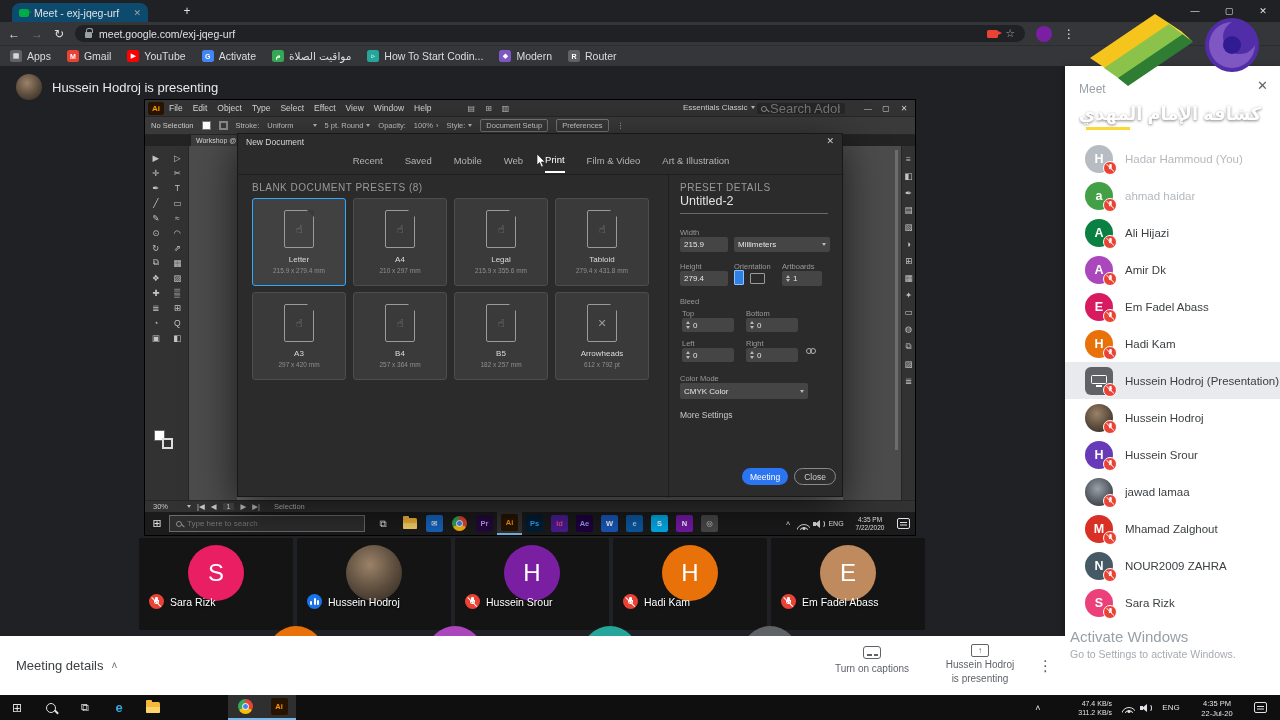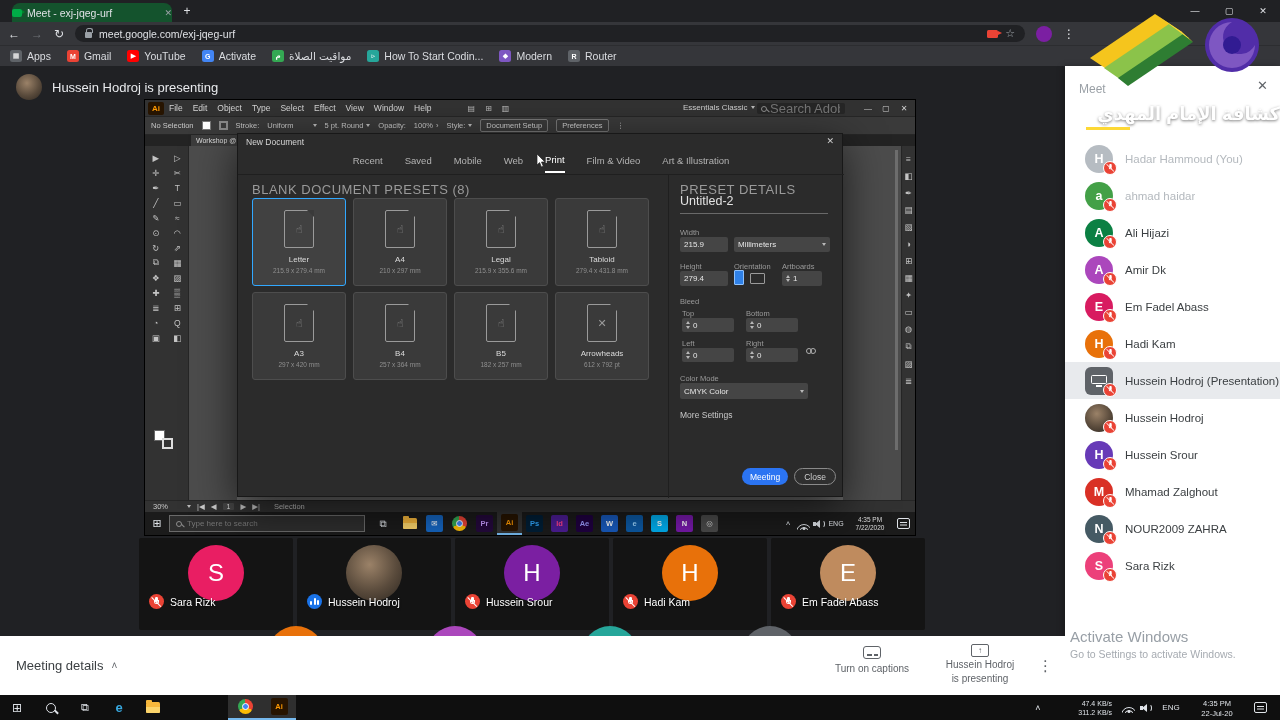--- a/index.html
+++ b/index.html
@@ -4,21 +4,21 @@
 <style>
 *{margin:0;padding:0;box-sizing:border-box;font-family:"Liberation Sans","DejaVu Sans",sans-serif}
 i,b,u,s,em{font-style:normal;font-weight:normal;text-decoration:none;display:block}
 body{width:1280px;height:720px;position:relative;overflow:hidden;background:#202124}
 .ab{position:absolute}
 .fx{display:flex;align-items:center}
 .fc{display:flex;align-items:center;justify-content:center}
 
 
 #tabbar{left:0;top:0;width:1280px;height:22px;background:#202124}
-.tab{position:absolute;left:12px;top:3px;width:160px;height:19px;background:#14532d;border-radius:8px 8px 0 0;display:flex;align-items:center;padding:0 0;gap:5px}
+.tab{position:absolute;left:12px;top:3px;width:136px;height:19px;background:#0c4a6e;border-radius:8px 8px 0 0;display:flex;align-items:center;padding:0 7px;gap:5px}
 .tabttl{font-size:10.5px;color:#dfe1e5;flex:1;white-space:nowrap;overflow:hidden}
 .tic{font-size:9px;color:#9aa0a6}
 .meetfav{width:10px;height:8px;background:#00ac47;border-radius:2px;position:relative;flex:0 0 10px}
 .meetfav::after{content:"";position:absolute;right:-3px;top:1.5px;border-top:2.5px solid transparent;border-bottom:2.5px solid transparent;border-left:3.5px solid #00832d}
 .winbtn{width:34px;height:22px;font-size:9px;color:#dfe1e5}
 #toolbar{left:0;top:22px;width:1280px;height:23px;background:#35363a;display:flex;align-items:center;padding:0 8px;gap:11px}
 .navic{font-size:12px;color:#dfe1e5}
 .navic.dis{color:#6f7378}
 #omni{height:17px;width:950px;background:#202124;border-radius:9px;display:flex;align-items:center;padding:0 10px;gap:7px}
 #omni input{background:transparent;border:none;outline:none;color:#dfe1e5;font-size:10.5px;flex:1}
@@ -72,21 +72,21 @@
 
 
 #dlg{left:92px;top:33px;width:606px;height:364px;background:#2b2b2b;border:1px solid #181818;box-shadow:0 12px 40px rgba(0,0,0,.65);z-index:5}
 #dlgtitle{position:absolute;left:8px;top:3px;font-size:8.5px;color:#d6d6d6}
 #dlgclose{position:absolute;right:8px;top:2px;font-size:9px;color:#cfcfcf}
 #dtabs{position:absolute;left:0;top:12px;width:606px;height:28px;display:flex;align-items:center;justify-content:center;gap:22px}
 .dt{font-size:9.5px;color:#b3b3b3;padding:6px 0}
 .dt.on{color:#fff;border-bottom:2px solid #fff}
 .hline{position:absolute;left:0;top:40px;width:606px;height:1px;background:#1f1f1f}
 .vline{position:absolute;left:430px;top:40px;width:1px;height:324px;background:#1f1f1f}
-.shdr{position:absolute;font-size:13px;color:#9a9a9a;letter-spacing:.5px}
+.shdr{position:absolute;font-size:10px;color:#9a9a9a;letter-spacing:.5px}
 .card{position:absolute;width:94px;height:88px;background:#3a3a3a;border:1px solid #4d4d4d;border-radius:3px}
 .card.sel{border-color:#31a8ff;background:#414141}
 .pg{width:30px;height:38px;border:1px solid #9a9a9a;border-radius:2px;margin:11px auto 0;display:flex;align-items:center;justify-content:center;position:relative;color:#9a9a9a;font-size:11px}
 .pg::after{content:"";position:absolute;top:-1px;right:-1px;border-top:7px solid #3a3a3a;border-left:7px solid transparent}
 .cn{margin-top:7px;text-align:center;font-size:8px;color:#dcdcdc}
 .cd{margin-top:3px;text-align:center;font-size:6.5px;color:#8f8f8f}
 .lbl{position:absolute;font-size:7.5px;color:#9a9a9a}
 .fld{position:absolute;background:#454545;border-radius:2px;color:#e6e6e6;font-size:8px;display:flex;align-items:center;padding:0 4px;gap:3px}
 .fld .val{flex:1}
 .spin{display:flex;flex-direction:column;gap:1.5px}
@@ -168,21 +168,21 @@
 .lbtn{position:absolute;top:0;width:34px;height:25px;display:flex;align-items:center;justify-content:center}
 .lbtn.act{background:#2f2f2f;border-bottom:2px solid #76b9ed}
 .wlogo{font-size:12px;color:#dfe3e8}
 .smg{width:10px;height:10px;border:1.5px solid #dfe3e8;border-radius:50%;position:relative}
 .smg::after{content:"";position:absolute;right:-3.5px;bottom:-1px;width:5px;height:1.5px;background:#dfe3e8;transform:rotate(45deg)}
 .edg{font-size:13px;font-weight:bold;color:#38a9e0}
 .ttx{font-size:7.5px;color:#dfe3e8;line-height:1.3;text-align:center}
 
 
 #logo{left:1060px;top:0;width:220px;height:138px;z-index:60}
-#logotx{position:absolute;left:0;top:103px;width:220px;font-size:18px;font-weight:bold;color:#fff;direction:rtl;text-shadow:0 1px 3px rgba(0,0,0,.5)}
+#logotx{position:absolute;left:0;top:103px;width:220px;text-align:center;font-size:18px;font-weight:bold;color:#fff;direction:rtl;text-shadow:0 1px 3px rgba(0,0,0,.5)}
 #logoul{position:absolute;left:26px;top:127px;width:44px;height:3px;background:#fdd835}
 #activate{left:1070px;top:628px;z-index:40;color:#9aa0a6}
 #activate .l1{font-size:15px;color:#989fa6}
 #activate .l2{font-size:10.5px;margin-top:3px;color:#a6abb1}
 #partials{left:0;top:624px;width:1065px;height:12px;overflow:hidden;z-index:5}
 .pcirc{position:absolute;top:2px;width:56px;height:56px;border-radius:50%}
 .cursor{position:absolute;z-index:9}
 </style>
 </head>
 <body>
@@ -791,20 +791,32 @@
             <i class="mi">
               <i></i>
               <u></u>
               <b></b>
             </i>
           </b>
         </i>
         <span class="pname">Hussein Srour</span>
       </div>
     <div class="prow">
+        <i class="pav ph2">
+          <b class="bdg">
+            <i class="mi">
+              <i></i>
+              <u></u>
+              <b></b>
+            </i>
+          </b>
+        </i>
+        <span class="pname">jawad lamaa</span>
+      </div>
+    <div class="prow">
         <i class="pav" style="background: rgb(217, 48, 37);">
           <u class="pl">M</u>
           <b class="bdg">
             <i class="mi">
               <i></i>
               <u></u>
               <b></b>
             </i>
           </b>
         </i>

